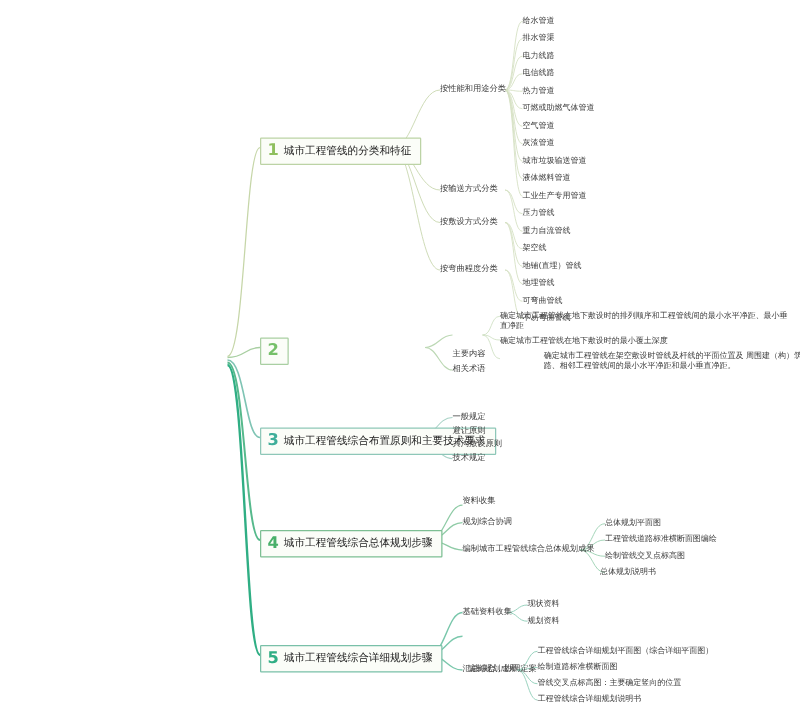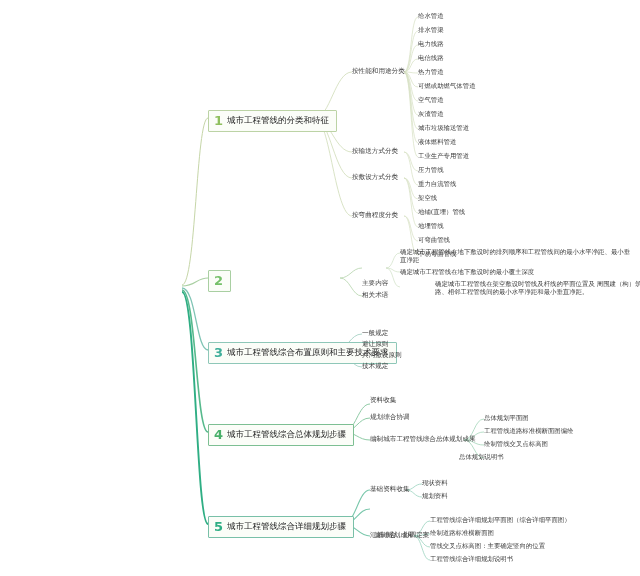--- a/index.html
+++ b/index.html
@@ -181,21 +181,21 @@
     <span class="num">4</span>
     <span>城市工程管线综合总体规划步骤</span>
   </div>
   <div class="node b2" style="left:370px;top:396px;">资料收集</div>
   <div class="node b2" style="left:370px;top:413px;">规划综合协调</div>
   <div class="node b2" style="left:370px;top:435px;">编制城市工程管线综合总体规划成果</div>
 
   <div class="node b3" style="left:484px;top:414px;">总体规划平面图</div>
   <div class="node b3" style="left:484px;top:427px;">工程管线道路标准横断面图编绘</div>
   <div class="node b3" style="left:484px;top:440px;">绘制管线交叉点标高图</div>
-  <div class="node b3" style="left:459px;top:453px;">总体规划说明书</div>
+  <div class="node b3" style="left:480px;top:453px;">总体规划说明书</div>
 
   <div class="node b1 c5" style="left:208px;top:516px;">
     <span class="num">5</span>
     <span>城市工程管线综合详细规划步骤</span>
   </div>
   <div class="node b2" style="left:370px;top:485px;">基础资料收集</div>
   <div class="node b2" style="left:370px;top:531px;">汇总综合，协调定案</div>
   <div class="node b2" style="left:374px;top:531px;">编制规划成果</div>
 
   <div class="node b3" style="left:422px;top:479px;">现状资料</div>

